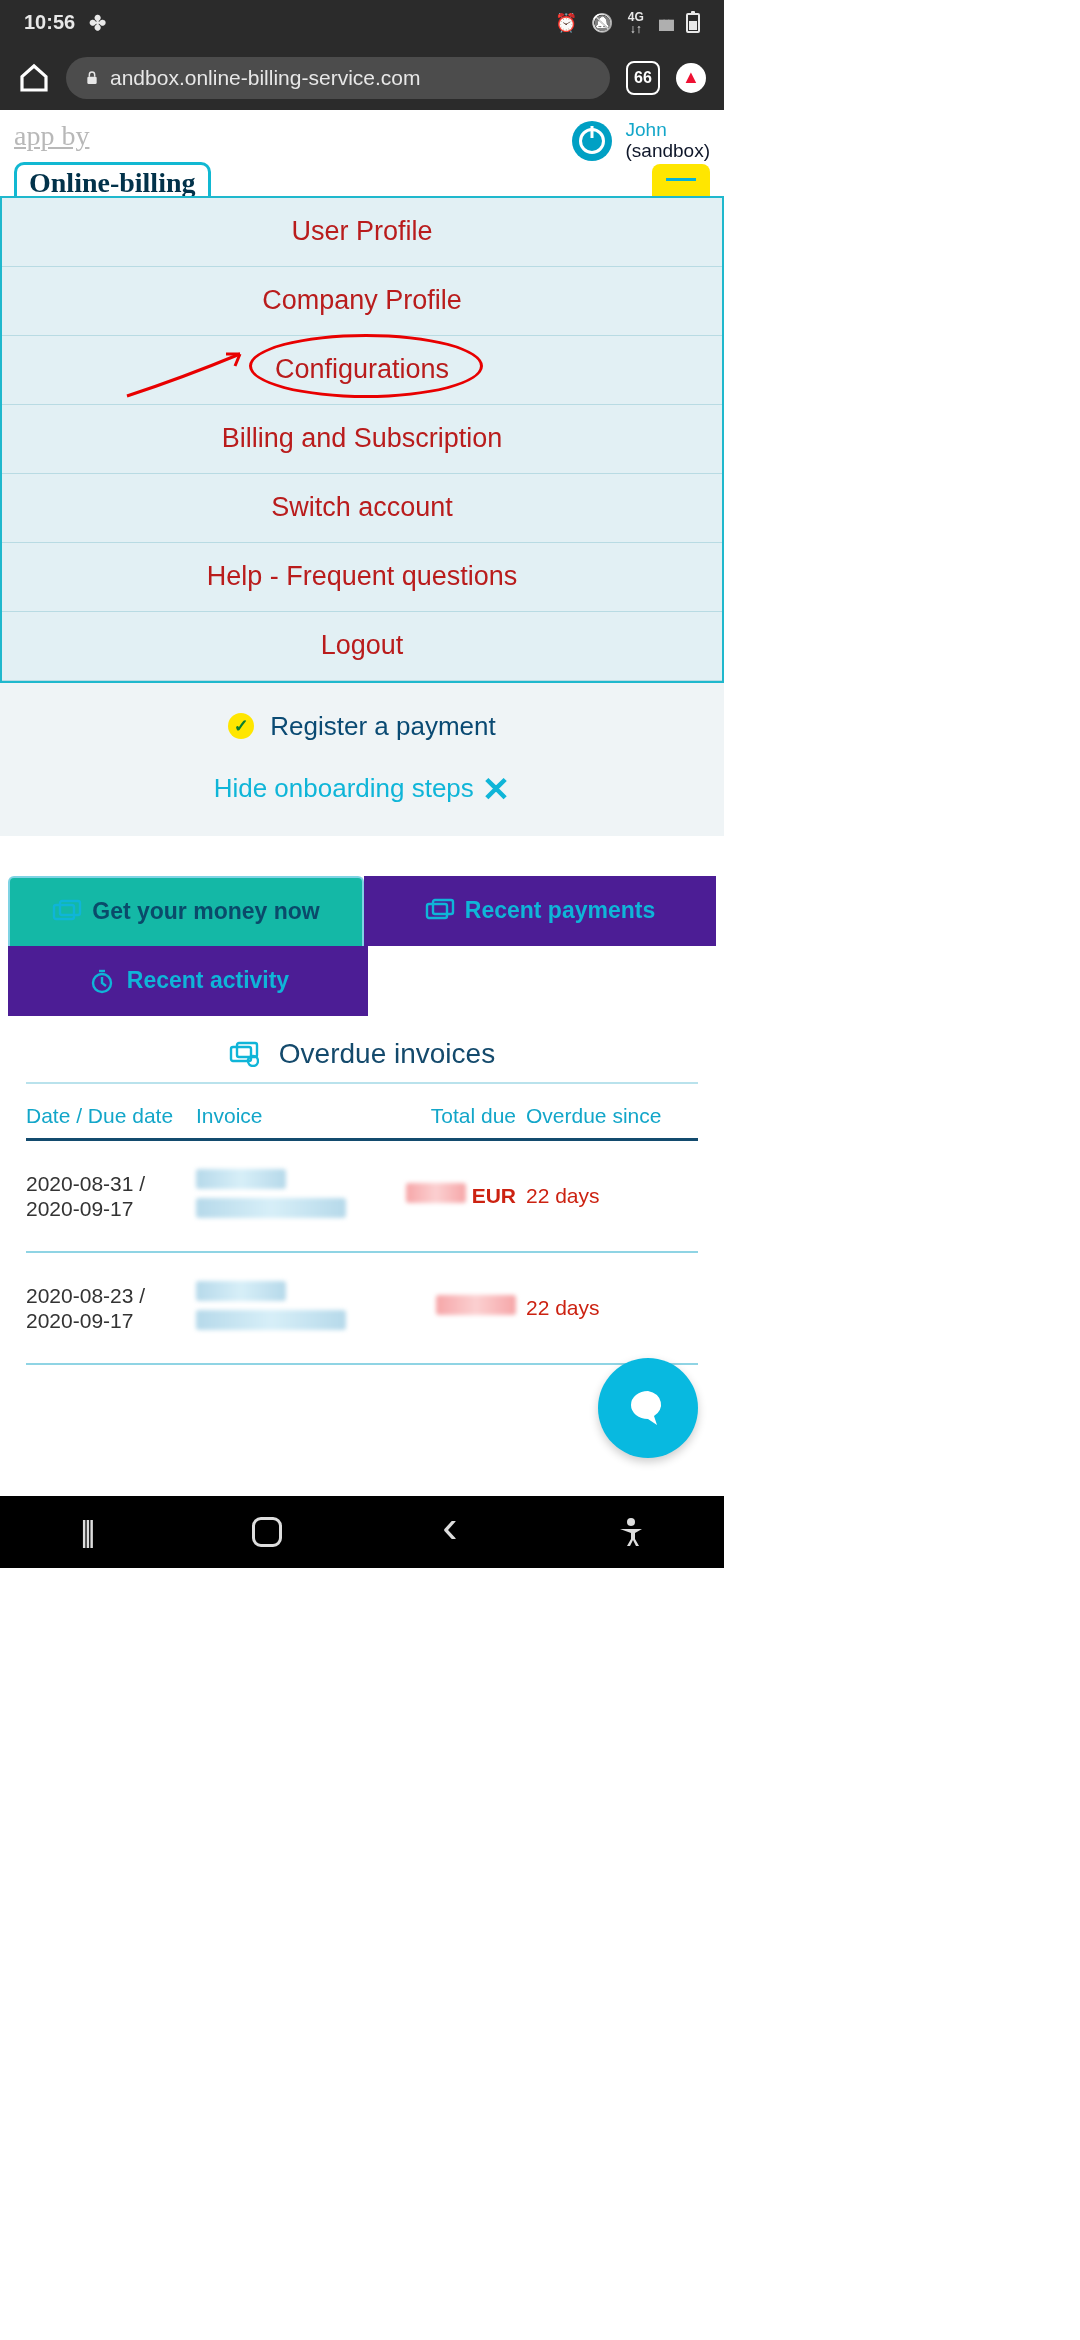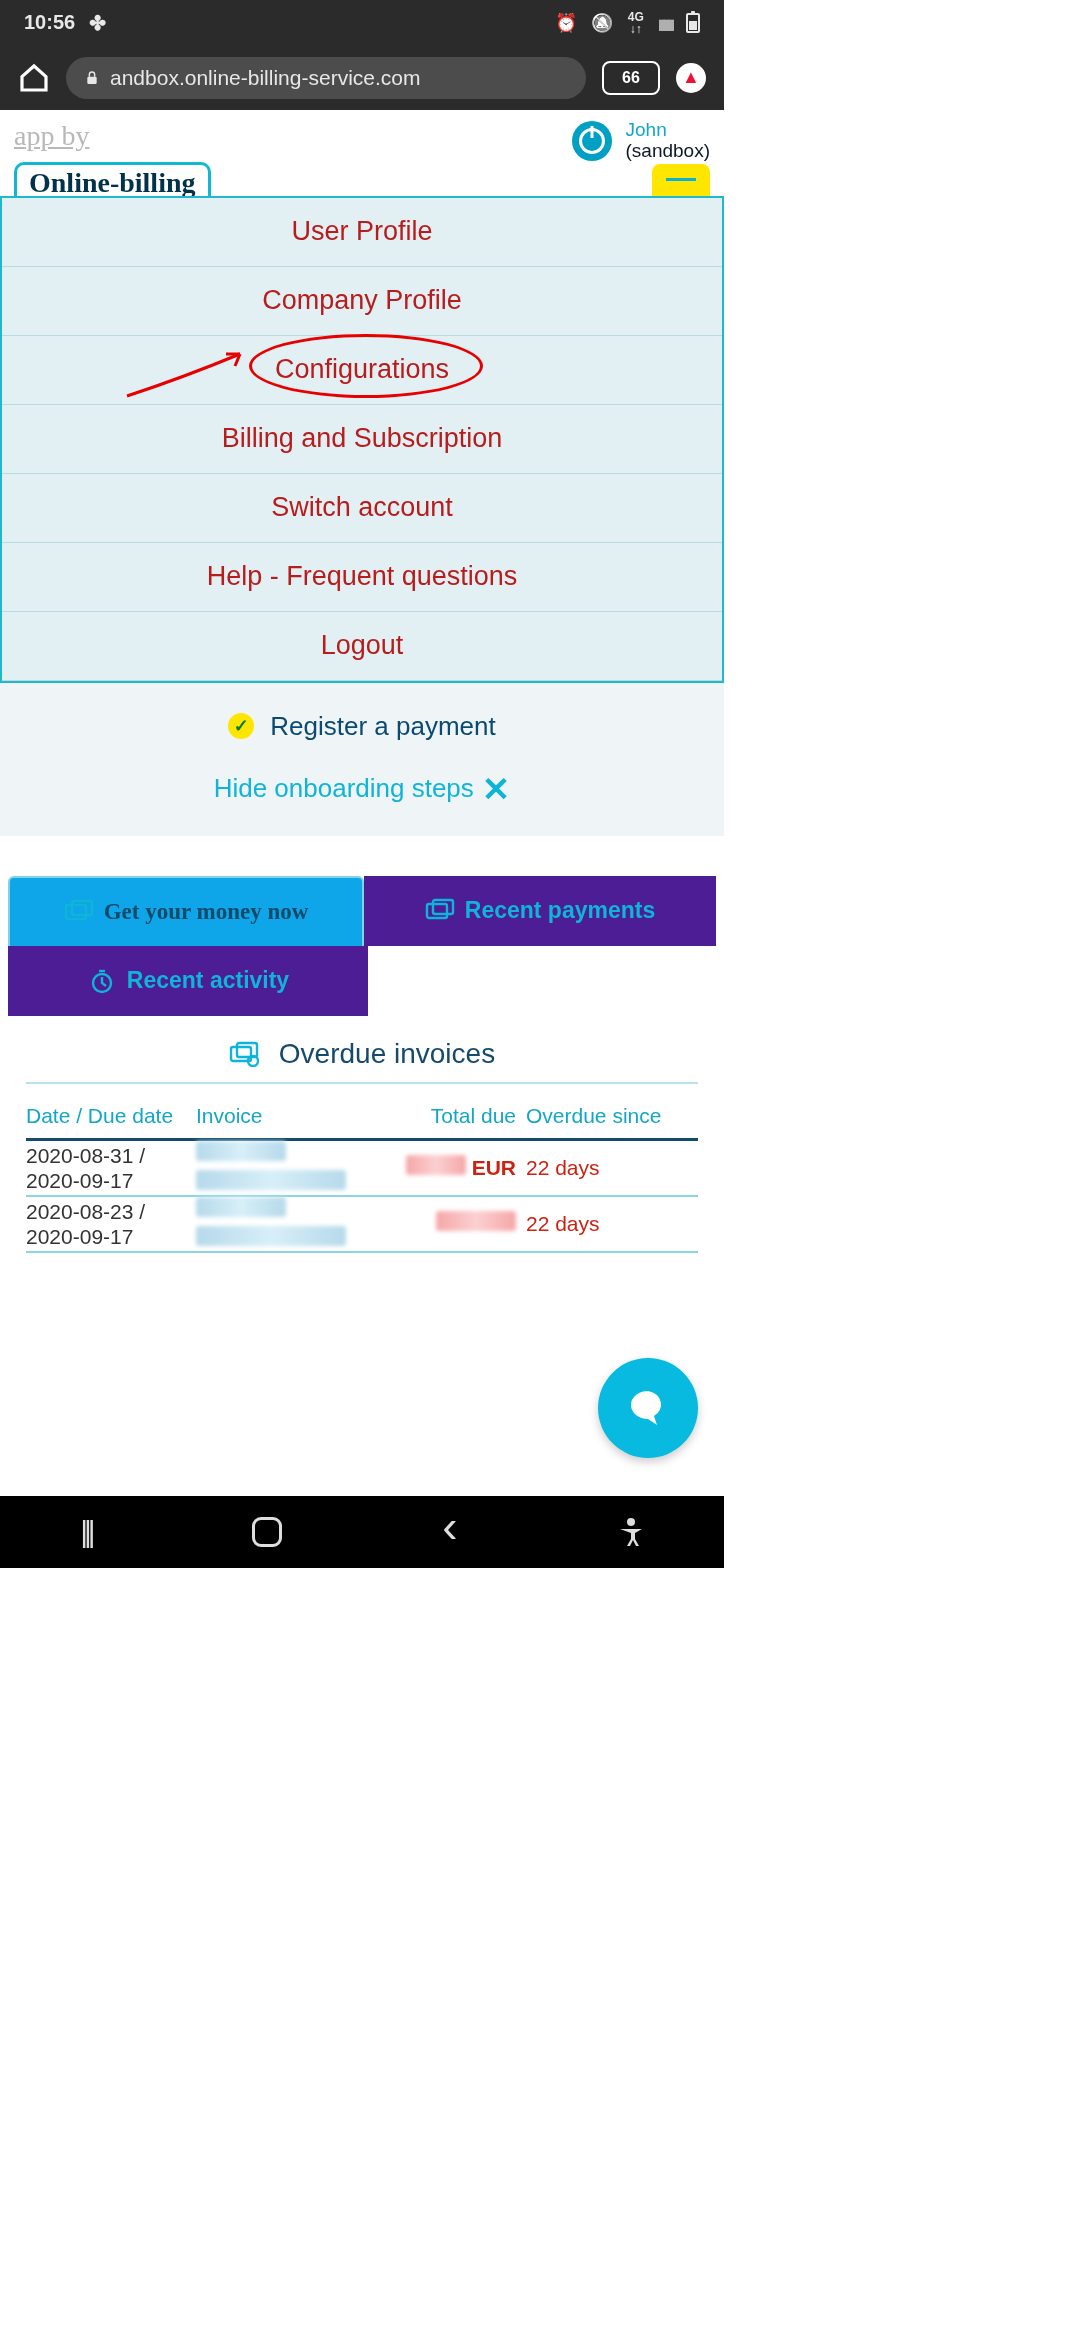--- a/index.html
+++ b/index.html
@@ -15,21 +15,21 @@
   .ico-signal::before { content: "▮▮▮"; letter-spacing: -3px; font-size: 14px; opacity: .7; }
   .ico-batt { width: 14px; height: 20px; border: 2px solid #e8e8e8; border-radius: 2px; position: relative; }
   .ico-batt::after { content: ""; position: absolute; top: -4px; left: 3px; right: 3px; height: 3px; background: #e8e8e8; border-radius: 1px; }
   .ico-batt-inner { position: absolute; left: 1px; right: 1px; bottom: 1px; height: 55%; background: #e8e8e8; }
 
   
   .browser-bar { height: 65px; background: #2b2b2b; display: flex; align-items: center; padding: 0 18px; gap: 16px; }
   .home-icon { width: 32px; height: 32px; }
   .url-pill { flex: 1; background: #4c4c4c; color: #e7e7e7; height: 42px; border-radius: 21px; display: flex; align-items: center; padding: 0 18px; font-size: 21px; gap: 10px; overflow: hidden; white-space: nowrap; }
   .lock-icon { width: 16px; height: 18px; }
-  .tabs-badge { width: 58px; height: 34px; border: 2.5px solid #fff; border-radius: 8px; display: flex; align-items: center; justify-content: center; font-size: 16px; font-weight: 700; color: #fff; }
+  .tabs-badge { width: 34px; height: 34px; border: 2.5px solid #fff; border-radius: 8px; display: flex; align-items: center; justify-content: center; font-size: 16px; font-weight: 700; color: #fff; }
   .red-up { width: 30px; height: 30px; border-radius: 50%; background: #fff; display: flex; align-items: center; justify-content: center; color: #e13; font-size: 18px; font-weight: 900; }
 
   
   .app-header { background: #fff; padding: 10px 14px 0 14px; display: flex; justify-content: space-between; align-items: flex-start; }
   .brand { font-family: "Segoe Script", cursive; font-size: 28px; color: #b8b8b8; text-decoration: underline; }
   .user-chip { display: flex; align-items: center; gap: 14px; }
   .power-circle { width: 40px; height: 40px; border-radius: 50%; background: #00a0c4; display: flex; align-items: center; justify-content: center; }
   .power-inner { width: 26px; height: 26px; border: 3px solid #fff; border-radius: 50%; position: relative; }
   .power-inner::after { content: ""; position: absolute; top: -5px; left: 50%; transform: translateX(-50%); width: 3px; height: 12px; background: #fff; }
   .user-text { line-height: 1.1; font-size: 19px; }
@@ -58,36 +58,36 @@
   .onb-badge { width: 26px; height: 26px; border-radius: 50%; background: #ffe600; display: flex; align-items: center; justify-content: center; color: #0a7e30; font-size: 18px; font-weight: 900; }
   .onb-text { color: #0a4a73; font-size: 26px; }
   .hide-row { display: flex; align-items: center; justify-content: center; gap: 8px; padding-top: 30px; }
   .hide-text { color: #0fb5d8; font-size: 26px; }
   .hide-x { color: #0fb5d8; font-size: 34px; font-weight: 900; line-height: 1; }
 
   
   .money-tabs { padding: 40px 8px 0 8px; }
   .tab-row { display: flex; }
   .tab-card { flex: 1; height: 70px; display: flex; align-items: center; justify-content: center; gap: 10px; font-size: 23px; font-weight: 600; }
-  .tab-active { background: #0ea5e9; border: 2px solid #7fd3e4; border-bottom: none; border-radius: 6px 6px 0 0; color: #0a4a6a; font-family: Liberation Serif, serif; }
+  .tab-active { background: #14b8a6; border: 2px solid #7fd3e4; border-bottom: none; border-radius: 6px 6px 0 0; color: #0a4a6a; }
   .tab-inactive { background: #4c1d95; color: #0fb5d8; }
   .tab-row2 { display: flex; }
   .tab-icon { width: 30px; height: 26px; display: inline-block; }
 
   
   .panel { background: #fff; margin: 0 8px; padding: 22px 18px 0 18px; }
   .panel-title-row { display: flex; align-items: center; justify-content: center; gap: 20px; padding-bottom: 12px; border-bottom: 2px solid #b9e2ec; }
   .panel-title { font-size: 28px; color: #144a6c; }
   .table-head { display: flex; padding: 20px 0 10px 0; border-bottom: 3px solid #134b6e; }
   .th { color: #13a6c9; font-size: 21px; }
   .col-date { width: 170px; }
   .col-inv { width: 190px; }
   .col-due { width: 140px; text-align: right; padding-right: 10px; }
   .col-over { flex: 1; }
-  .table-row { display: flex; align-items: center; padding: 0 0; border-bottom: 2px solid #8fd4e4; }
+  .table-row { display: flex; align-items: center; padding: 28px 0; border-bottom: 2px solid #8fd4e4; }
   .td { font-size: 21px; }
   .td-date { width: 170px; color: #333; line-height: 1.2; }
   .td-inv { width: 190px; }
   .td-due { width: 140px; text-align: right; padding-right: 10px; }
   .td-over { flex: 1; color: #c21; }
   .eur { color: #c21; font-weight: 600; }
   .blur-box { display: inline-block; background: linear-gradient(90deg,#b6d9ea,#d7eff8,#b6d9ea); height: 20px; border-radius: 3px; filter: blur(2px); }
   .blur-red { display: inline-block; background: linear-gradient(90deg,#f6a6a8,#fbd0d1,#f6a6a8); height: 20px; border-radius: 3px; filter: blur(2px); }
 
   

